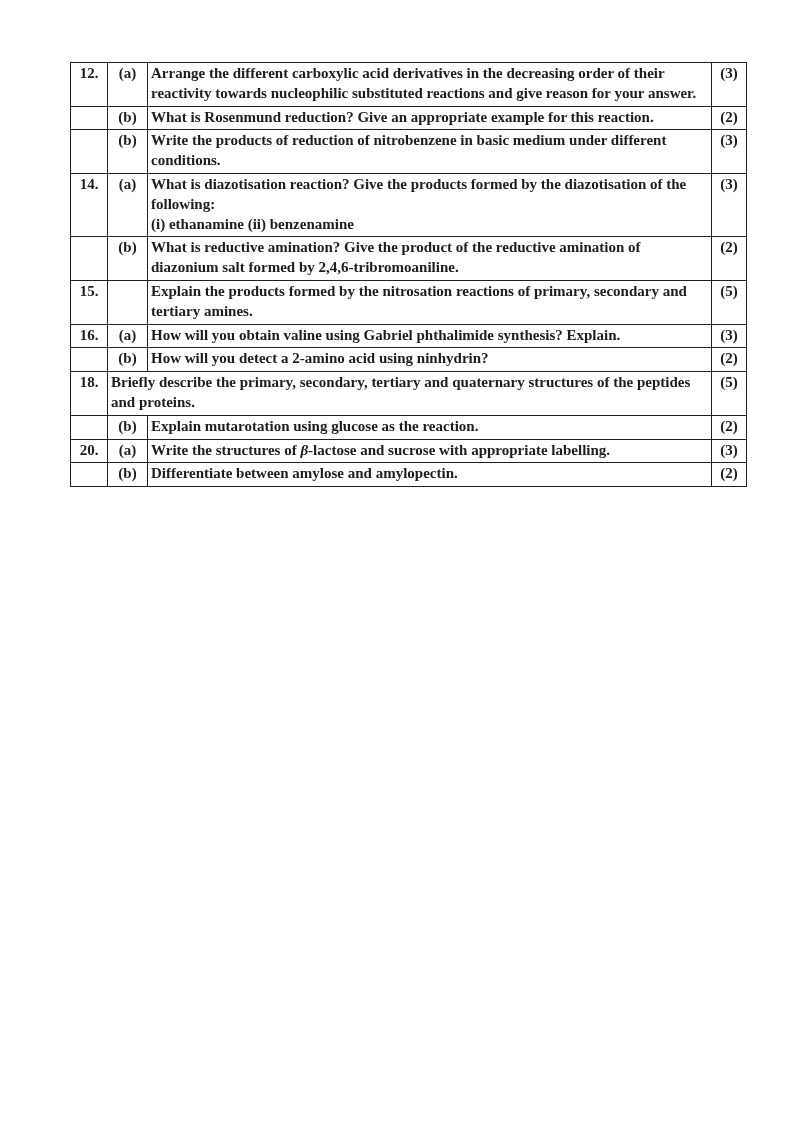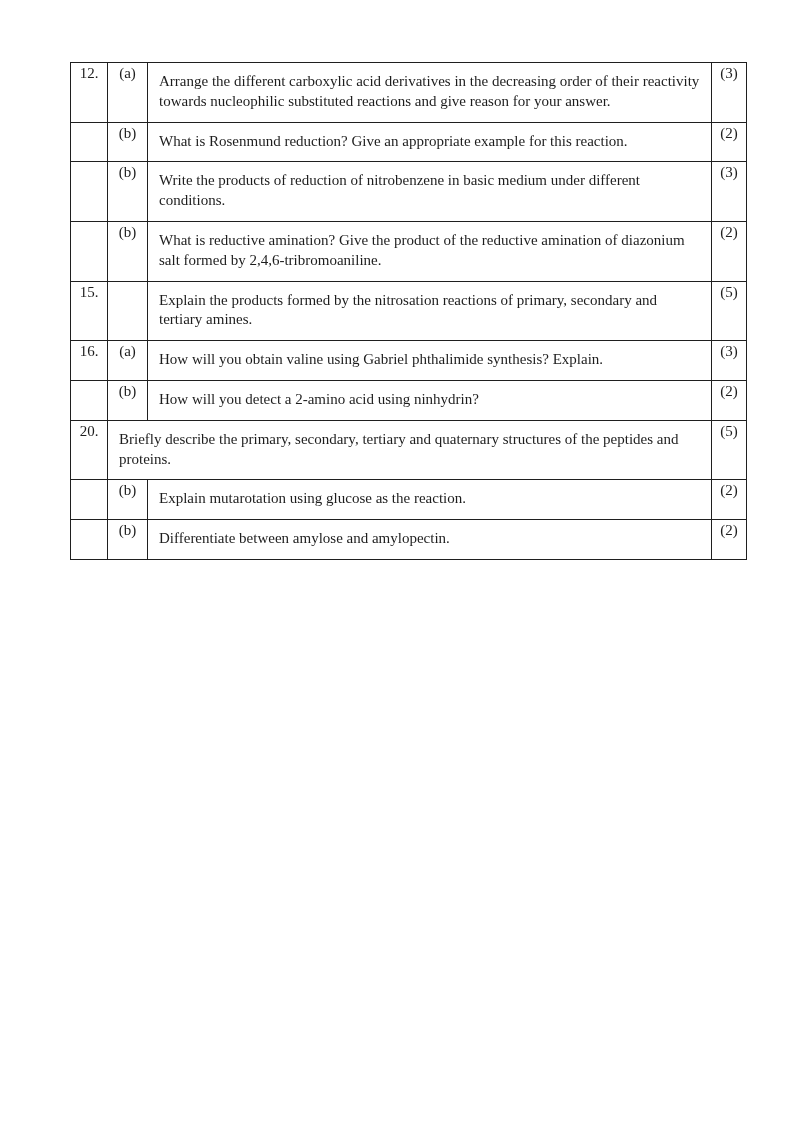--- a/index.html
+++ b/index.html
@@ -8,20 +8,21 @@
     background: #ffffff;
   }
   .page {
     position: relative;
     width: 793px;
     height: 984px;
     background: #ffffff;
     font-family: "Liberation Serif", serif;
     color: #1d1d1d;
     overflow: hidden;
+    font-weight: bold;
   }
   table.qtable {
     position: absolute;
     left: 70px;
     top: 62px;
     width: 676px;
     border-collapse: collapse;
     table-layout: fixed;
   }
   table.qtable td {
@@ -37,21 +38,21 @@
     padding-right: 1px;
   }
   td.c-let {
     text-align: center;
   }
   td.c-q {
     padding-left: 7px;
     padding-right: 8px;
   }
   td.c-q p {
-    margin: 8px;
+    margin: 0;
     white-space: pre-wrap;
   }
   td.c-q p.gap {
     margin-top: 6px;
   }
   td.c-m {
     text-align: center;
     padding-left: 1px;
     padding-right: 1px;
   }
@@ -100,20 +101,29 @@
 
       <tr>
         <td class="c-num"></td>
         <td class="c-let">(b)</td>
         <td class="c-q">
           <p>Write the products of reduction of nitrobenzene in basic medium under different conditions.</p>
         </td>
         <td class="c-m">(3)</td>
       </tr>
 
+      <tr>
+        <td class="c-num">14.</td>
+        <td class="c-let">(a)</td>
+        <td class="c-q">
+          <p>What is diazotisation reaction? Give the products formed by the diazotisation of the following:</p>
+          <p>(i) ethanamine (ii) benzenamine</p>
+        </td>
+        <td class="c-m">(3)</td>
+      </tr>
 
       <tr>
         <td class="c-num"></td>
         <td class="c-let">(b)</td>
         <td class="c-q">
           <p>What is reductive amination? Give the product of the reductive amination of diazonium salt formed by 2,4,6-tribromoaniline.</p>
         </td>
         <td class="c-m">(2)</td>
       </tr>
 
@@ -139,37 +149,45 @@
         <td class="c-num"></td>
         <td class="c-let">(b)</td>
         <td class="c-q">
           <p>How will you detect a 2-amino acid using ninhydrin?</p>
         </td>
         <td class="c-m">(2)</td>
       </tr>
 
 
       <tr>
-        <td class="c-num">20.</td>
+        <td class="c-num">18.</td>
         <td class="c-q" colspan="2">
           <p>Briefly describe the primary, secondary, tertiary and quaternary structures of the peptides and proteins.</p>
         </td>
         <td class="c-m">(5)</td>
       </tr>
 
 
       <tr>
         <td class="c-num"></td>
         <td class="c-let">(b)</td>
         <td class="c-q">
           <p>Explain mutarotation using glucose as the reaction.</p>
         </td>
         <td class="c-m">(2)</td>
       </tr>
 
+      <tr>
+        <td class="c-num">20.</td>
+        <td class="c-let">(a)</td>
+        <td class="c-q">
+          <p><span>Write the structures of </span><span class="it">β</span><span>-lactose and sucrose with appropriate labelling.</span></p>
+        </td>
+        <td class="c-m">(3)</td>
+      </tr>
 
       <tr>
         <td class="c-num"></td>
         <td class="c-let">(b)</td>
         <td class="c-q">
           <p>Differentiate between amylose and amylopectin.</p>
         </td>
         <td class="c-m">(2)</td>
       </tr>
 

